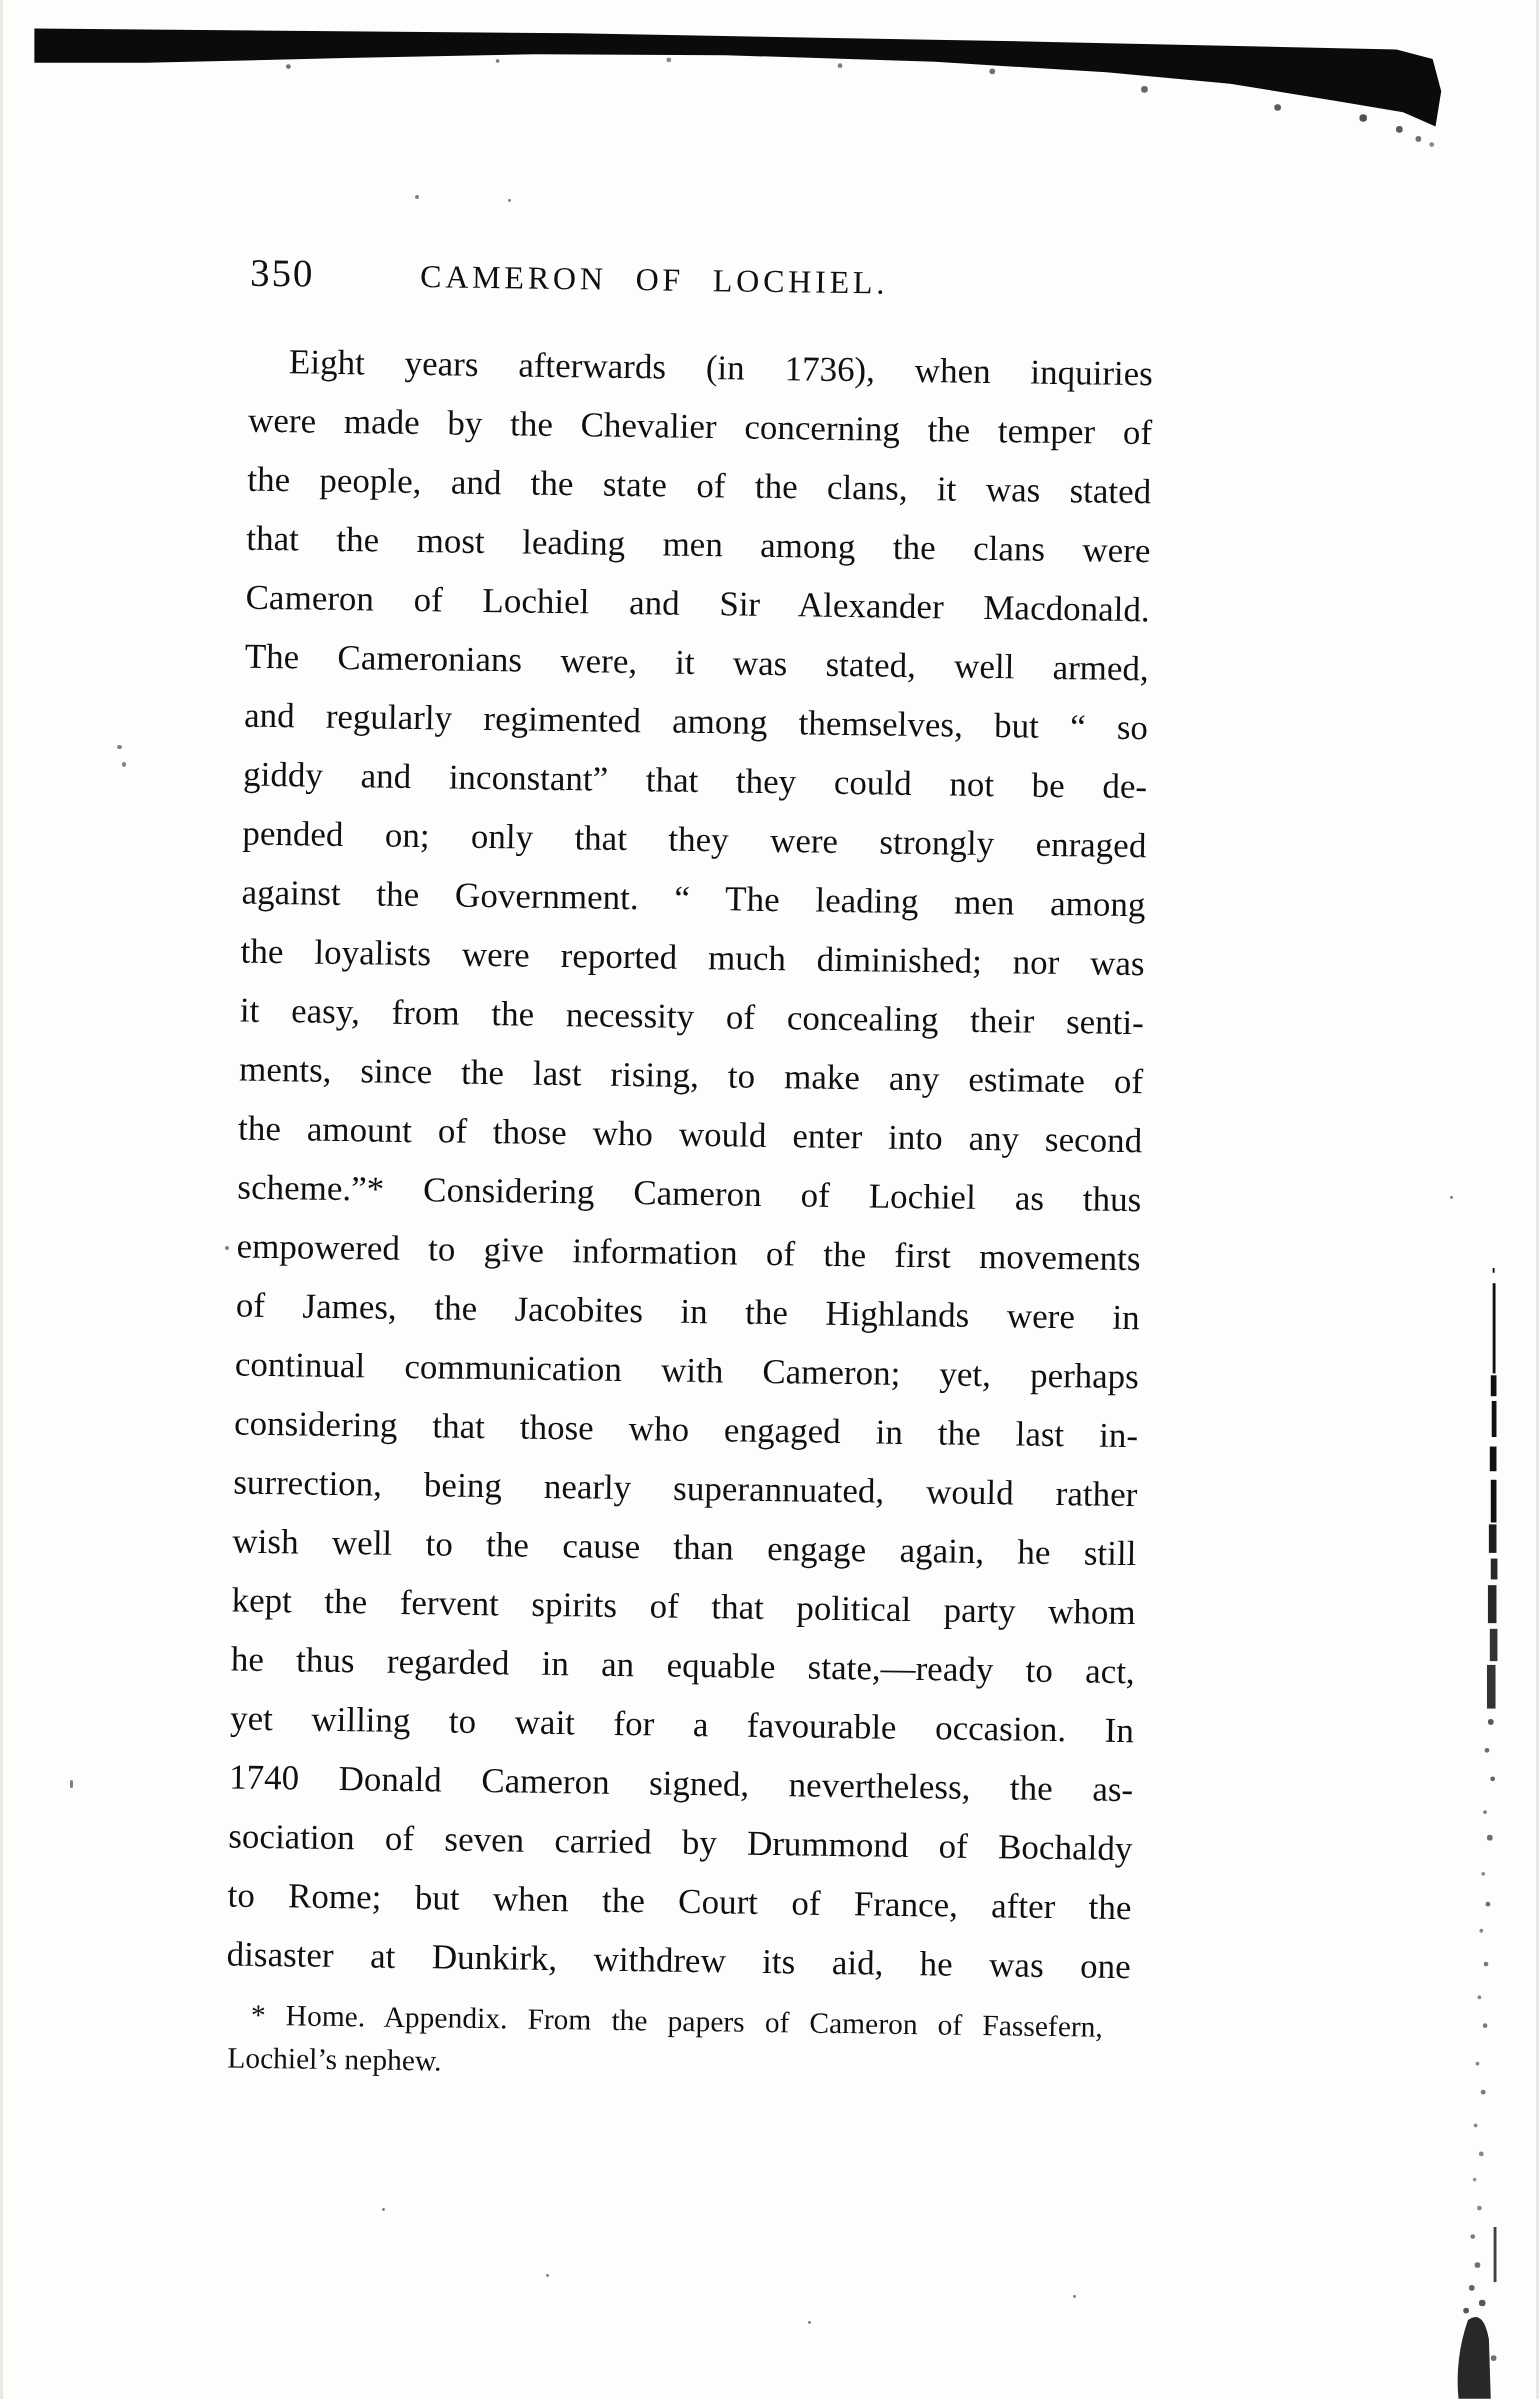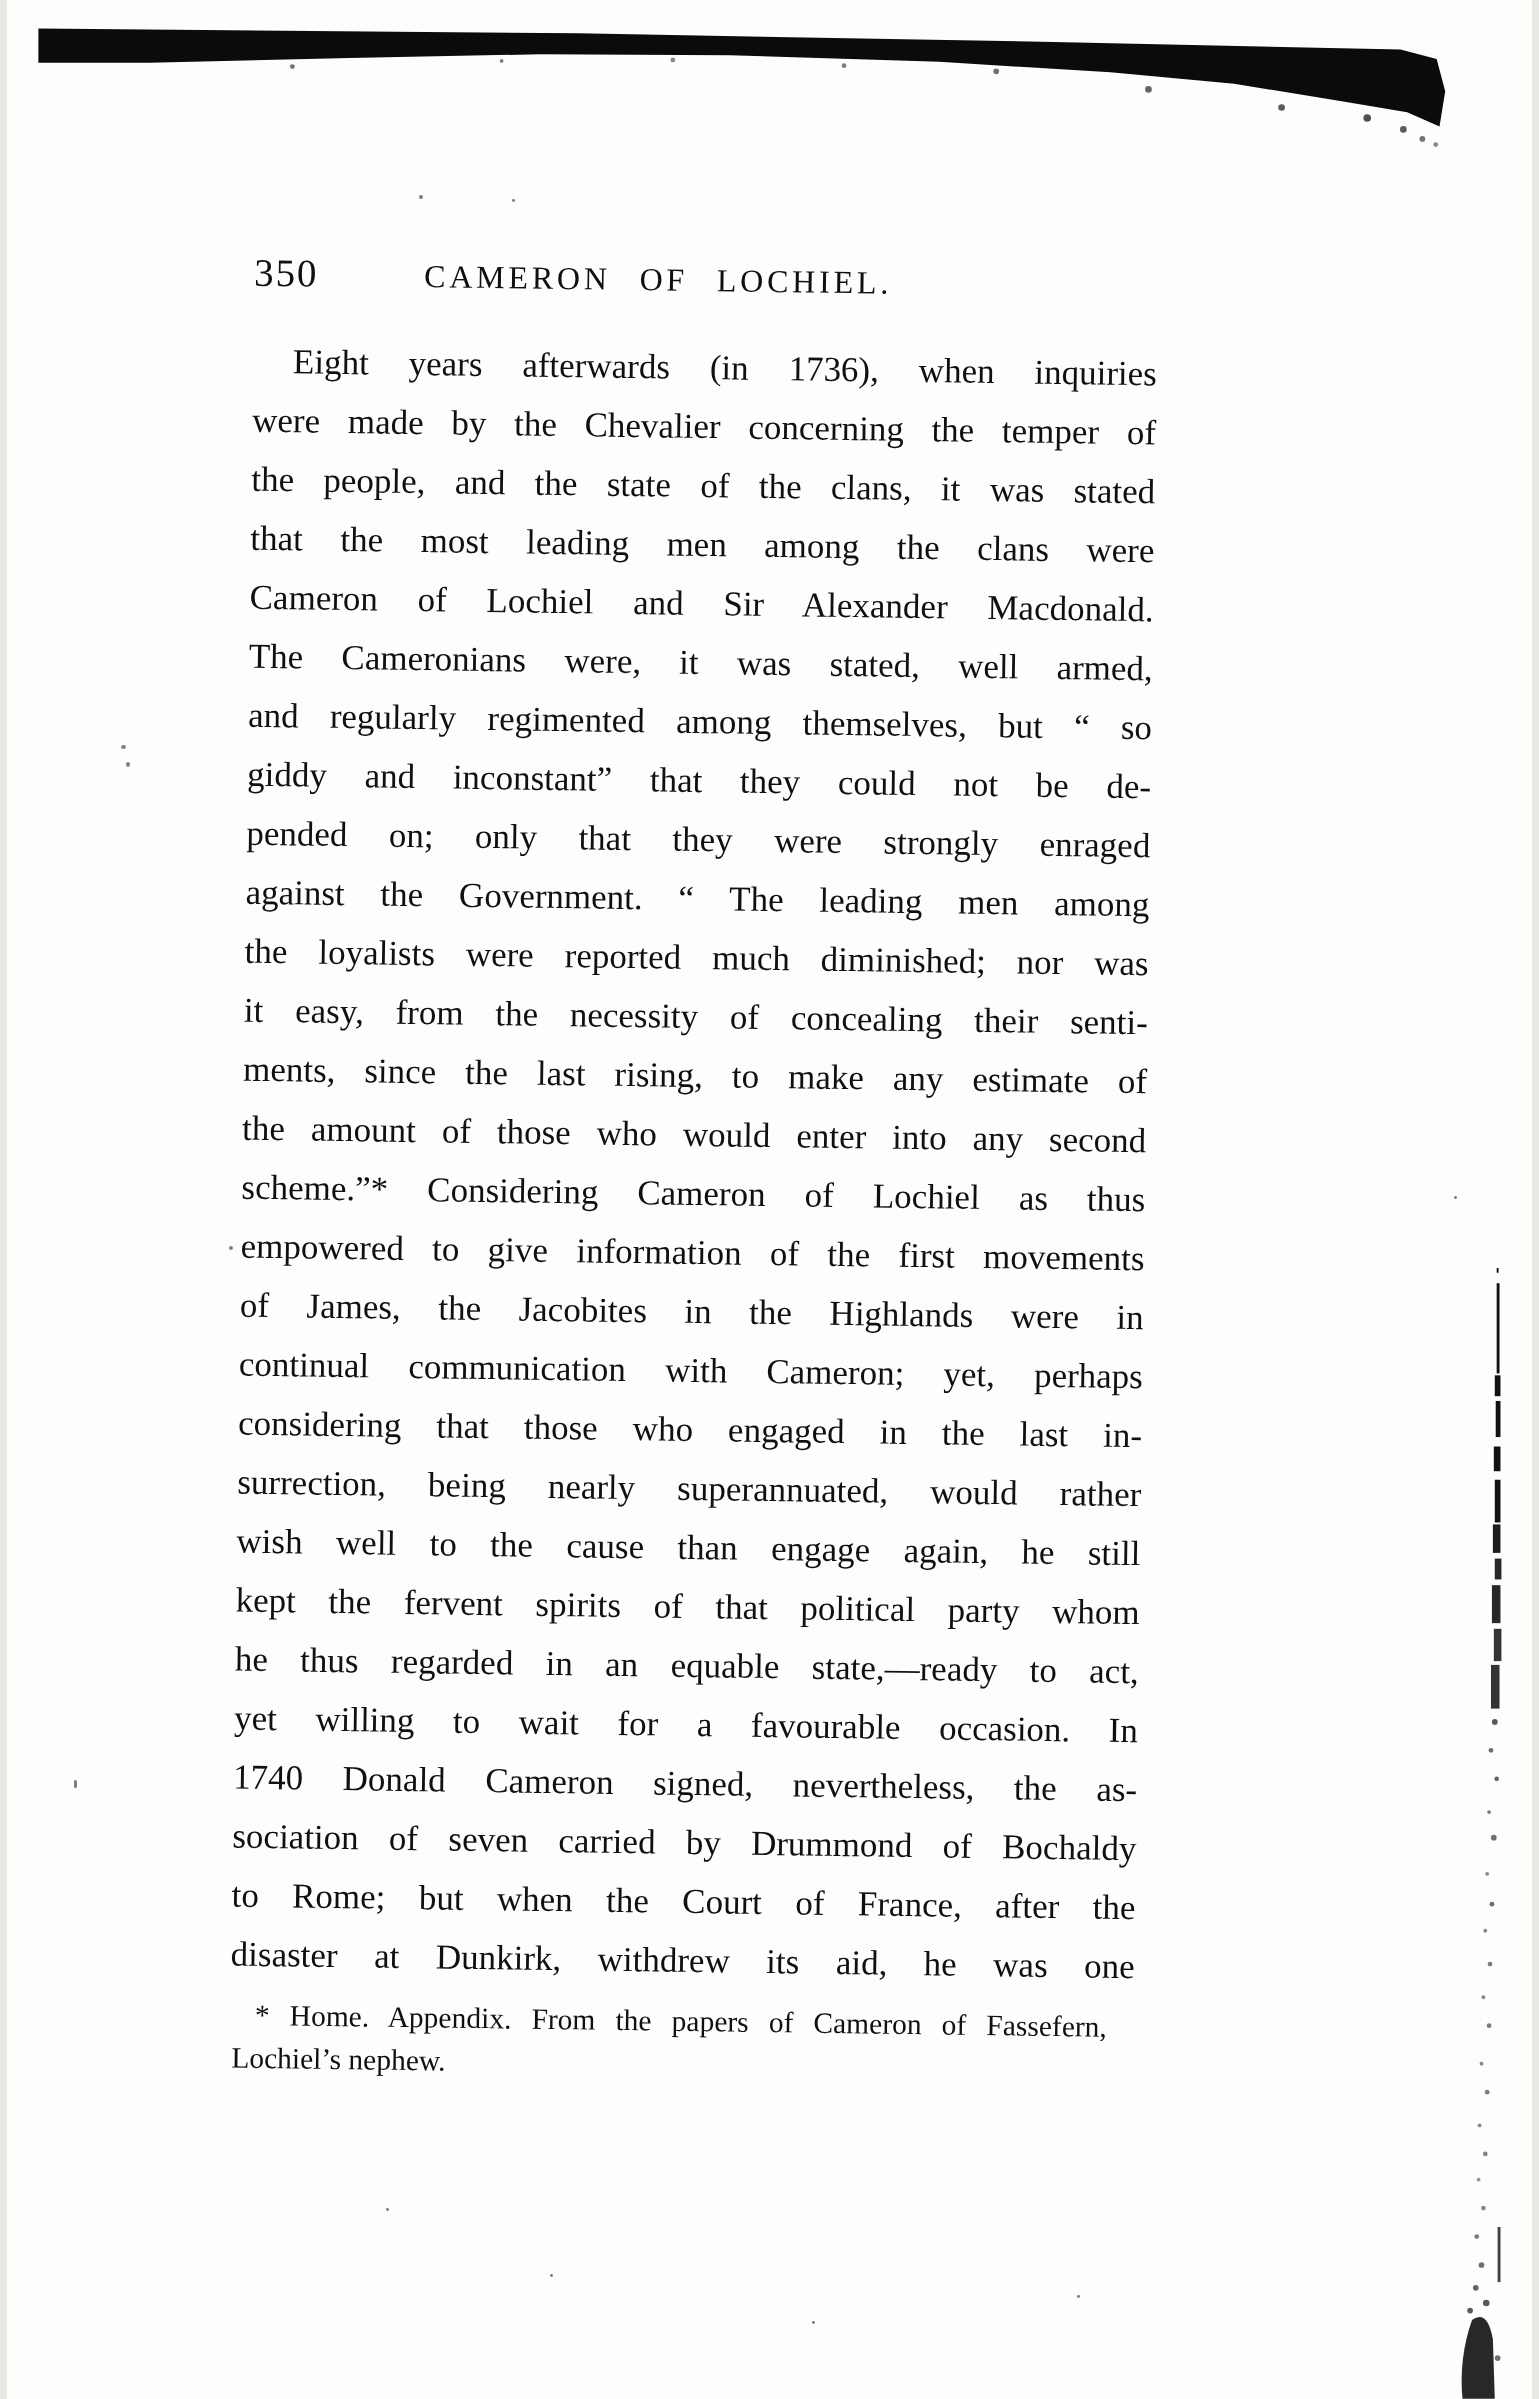--- a/index.html
+++ b/index.html
@@ -4,20 +4,21 @@
 <style>
   html,body { margin:0; padding:0; background:#e8e8e4; }
   .page {
     position:relative;
     width:1525px; height:2400px;
     margin:0 auto;
     background:#fdfdfb;
     overflow:hidden;
     font-family:"Liberation Serif", serif;
     color:#101010;
+    padding-left:8px;
   }
   .artifact-svg { position:absolute; pointer-events:none; }
   .top-band { left:0; top:0; }
   .right-strip { left:1446px; top:1265px; }
   .scan-rotate {
     position:absolute; inset:0;
     transform:rotate(0.8deg);
     transform-origin:50% 45%;
   }
   .pagenum {

